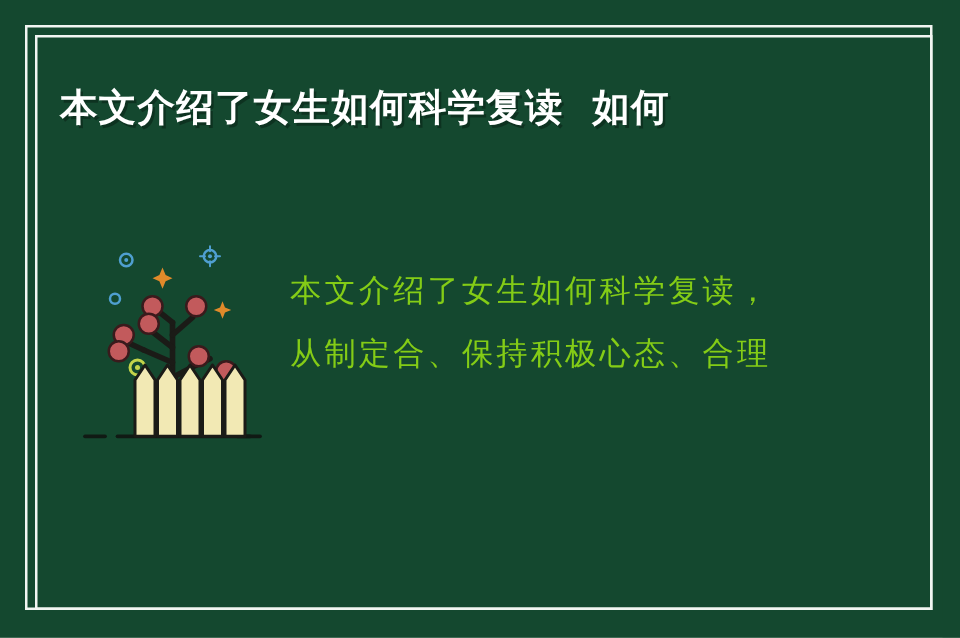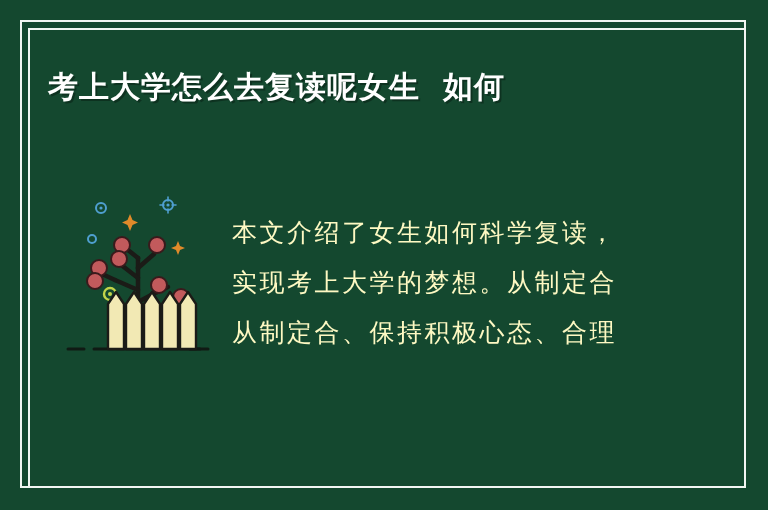--- a/index.html
+++ b/index.html
@@ -79,21 +79,21 @@
   }
 
   
   .body-block {
     position: absolute;
     left: 232px;
     top: 208px;
     width: 420px;
   }
   .body-line {
-    color: #fef9c3;
+    color: #84cc16;
     font-family: "DejaVu Serif", "Liberation Serif", serif;
     font-size: 25px;
     line-height: 50px;
     letter-spacing: 2.5px;
     white-space: pre;
   }
 
   
   .illustration {
     position: absolute;
@@ -110,21 +110,21 @@
 <body>
 
 <div id="poster">
 
   <div class="frame-outer"></div>
   <div class="frame-inner"></div>
   <div class="frame-mask-r"></div>
   <div class="frame-mask-b"></div>
 
   <div class="title-block">
-    <div class="title-line">考上大学怎么去复读呢女生  如何</div>
+    <div class="title-line">本文介绍了女生如何科学复读  如何</div>
   </div>
 
   <div class="illustration">
     <svg width="152" height="172" viewBox="0 0 152 172" xmlns="http://www.w3.org/2000/svg">
 
       <g>
         <circle cx="39" cy="16" r="5" fill="none" stroke="#4f9fd0" stroke-width="2"></circle>
         <circle cx="39" cy="16" r="1.6" fill="#4f9fd0"></circle>
       </g>
       <g>
@@ -180,17 +180,16 @@
         <path d="M82 157 L82 112 L90 100 L98 112 L98 157 Z" fill="#f2e9b4" stroke="#1b1b17" stroke-width="2.4" stroke-linejoin="round"></path>
         <path d="M100 157 L100 112 L108 100 L116 112 L116 157 Z" fill="#f2e9b4" stroke="#1b1b17" stroke-width="2.4" stroke-linejoin="round"></path>
         <path d="M118 157 L118 112 L126 100 L134 112 L134 157 Z" fill="#f2e9b4" stroke="#1b1b17" stroke-width="2.4" stroke-linejoin="round"></path>
       </g>
 
     </svg>
   </div>
 
   <div class="body-block">
     <div class="body-line">本文介绍了女生如何科学复读，</div>
-    <div class="body-line">实现考上大学的梦想。从制定合</div>
     <div class="body-line">从制定合、保持积极心态、合理</div>
   </div>
 
 </div>
 
 </body></html>

